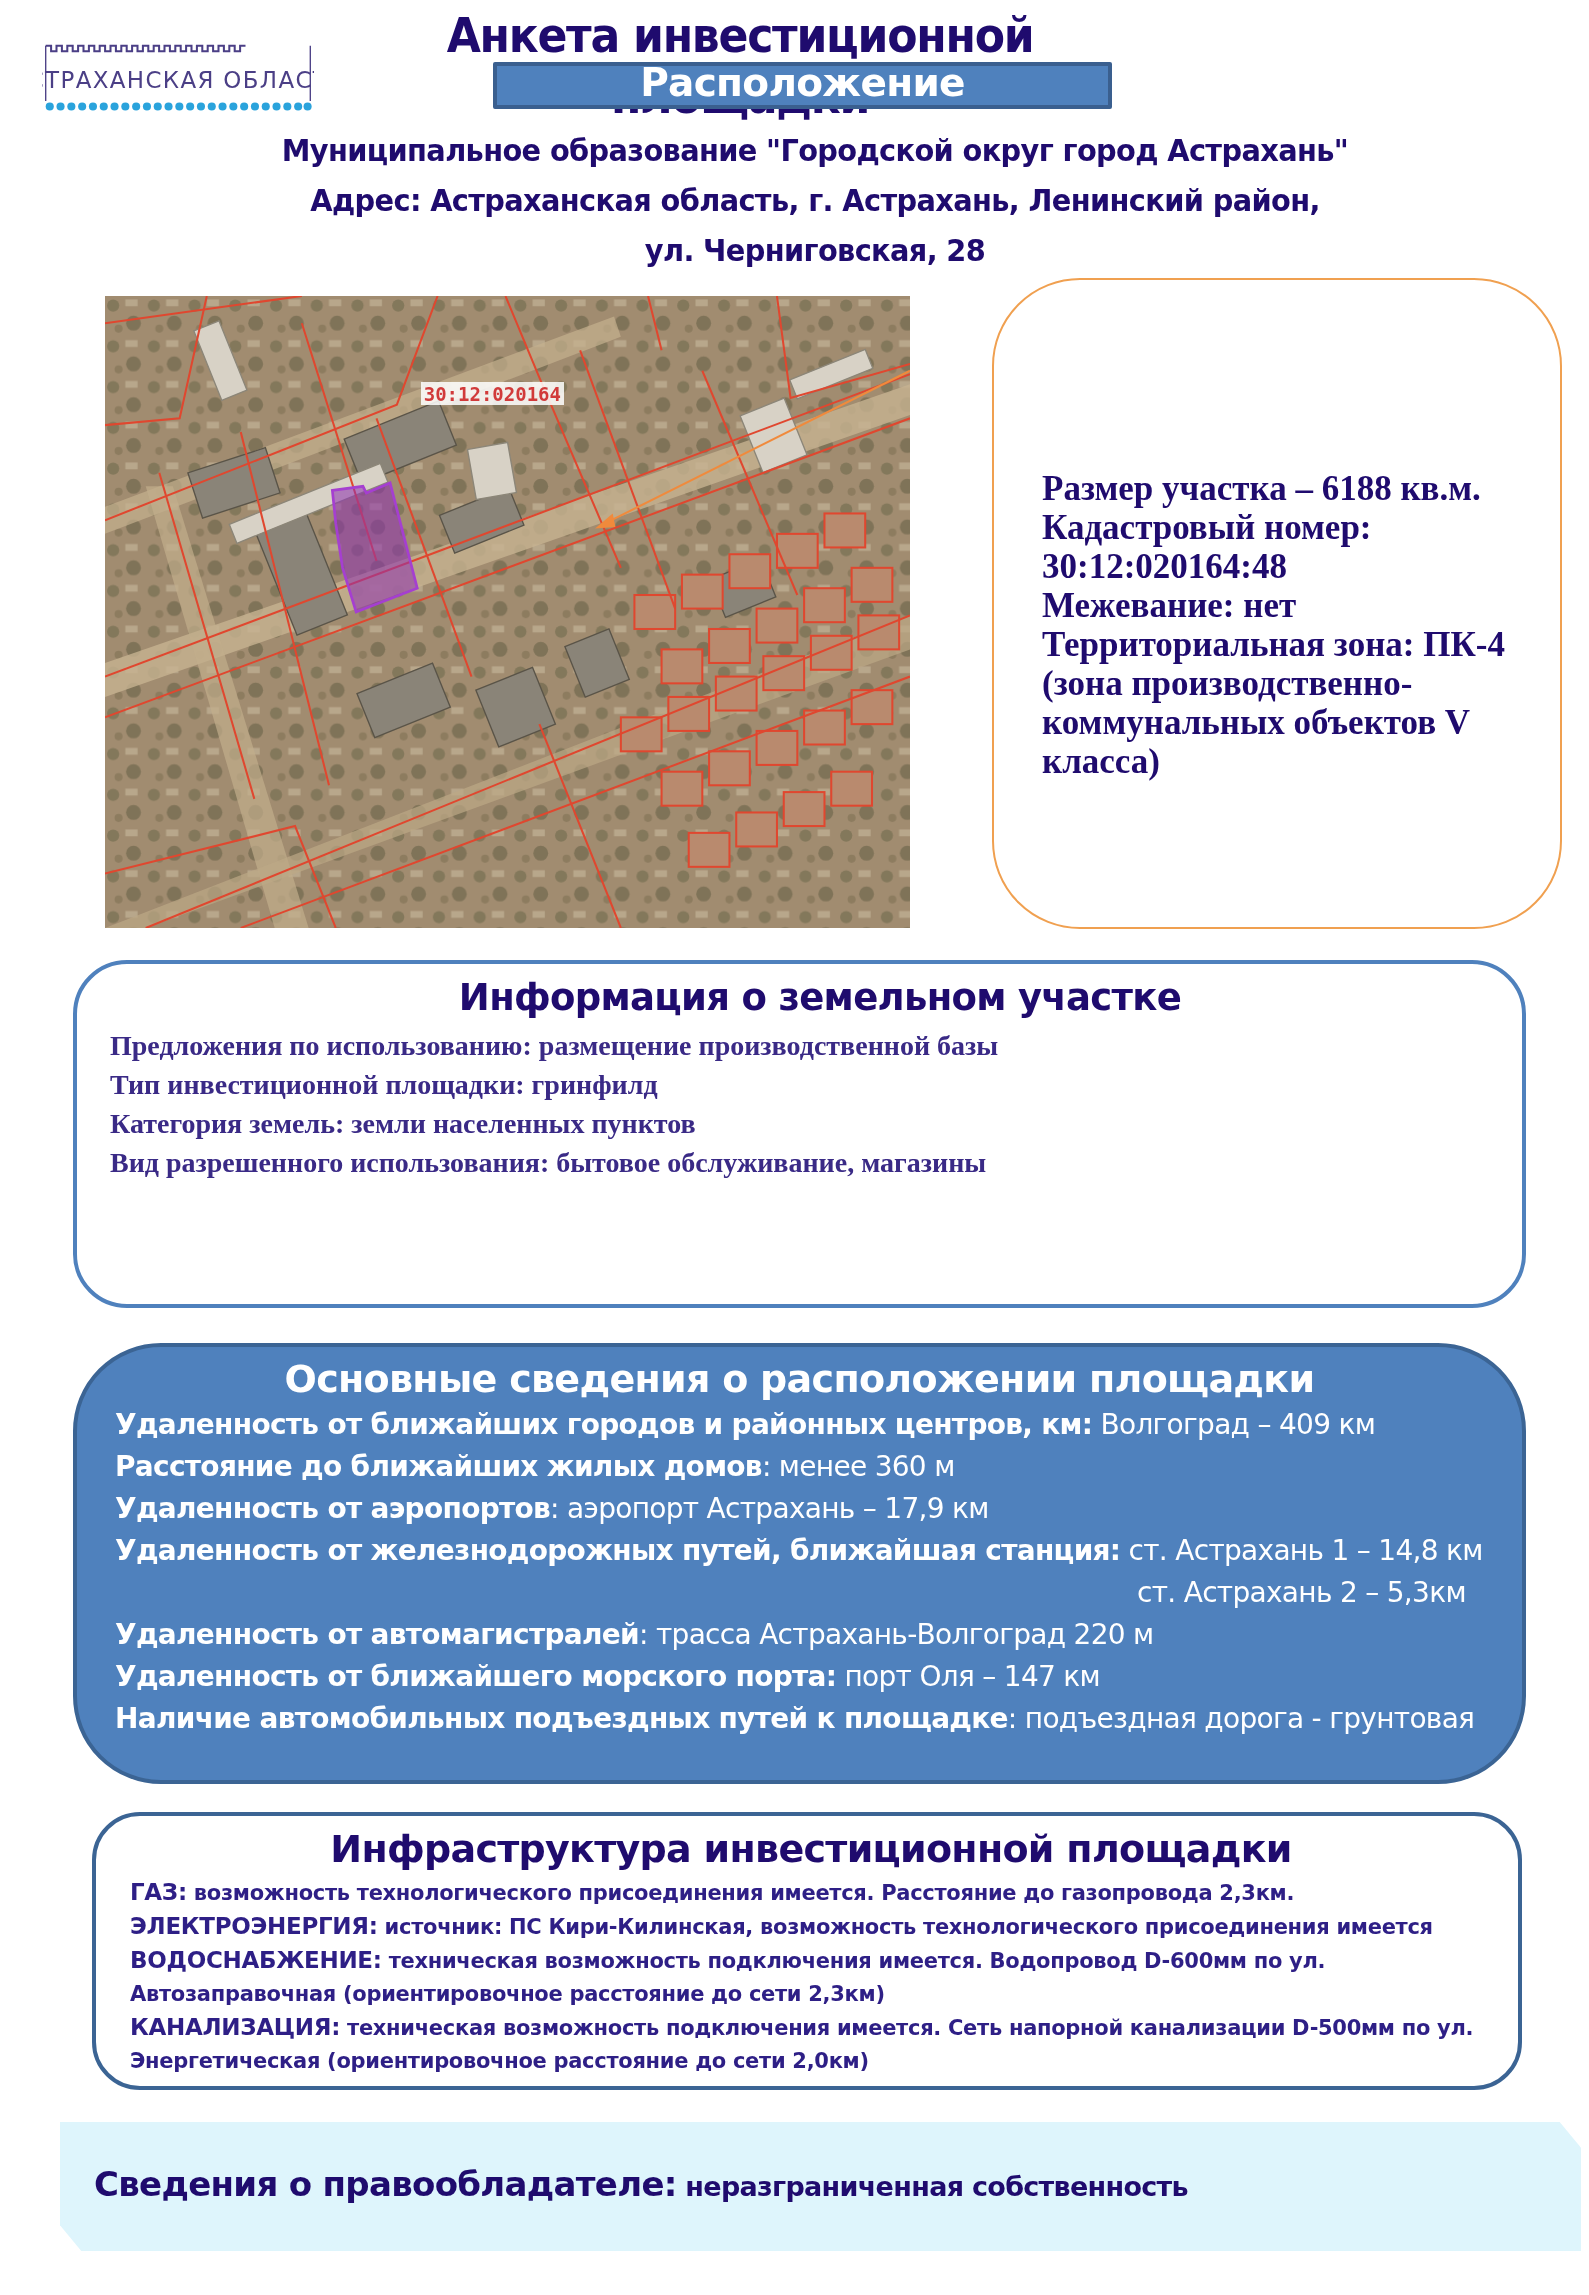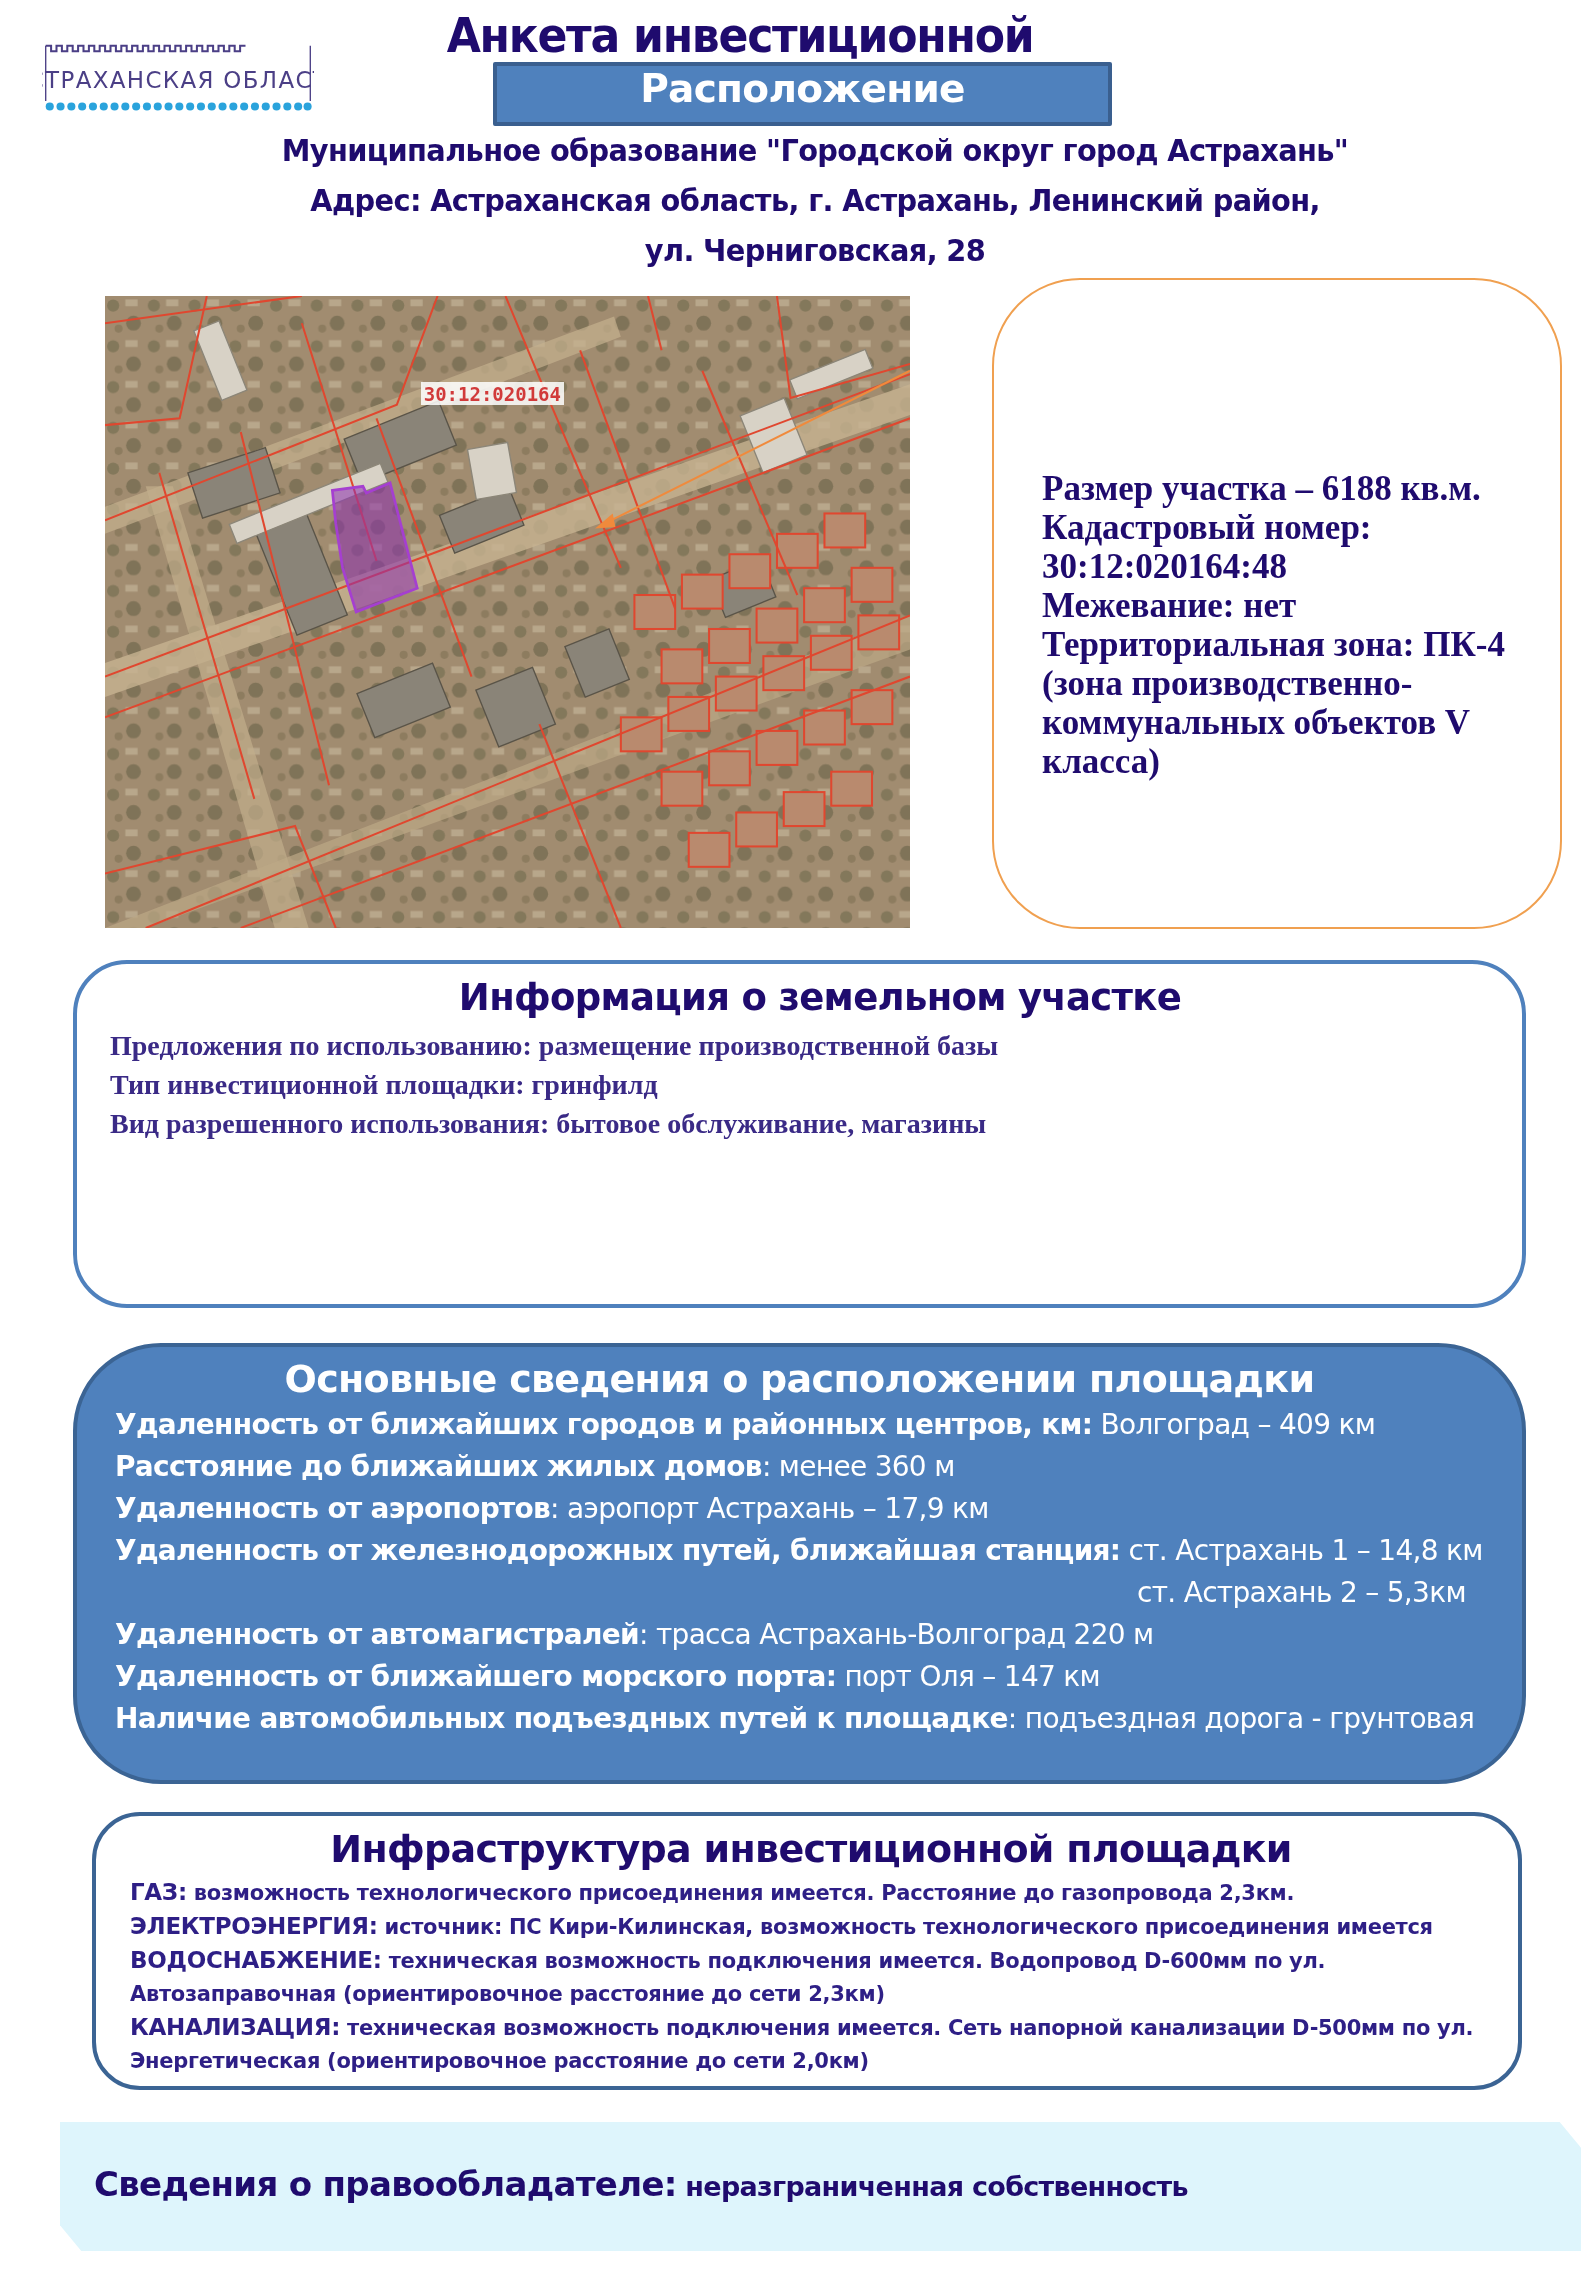--- a/index.html
+++ b/index.html
@@ -14,23 +14,23 @@
   #logo svg { width: 100%; height: 100%; display: block; }
 
   
   #title {
     left: 285px; top: 5.4px; width: 910px; text-align: center;
     font-family: "DejaVu Sans", sans-serif; font-weight: bold; font-size: 48px;
     letter-spacing: -1.4px; color: #1f0b6e; line-height: 61px;
     transform: scaleX(0.92); transform-origin: center;
   }
   #section-banner {
-    left: 493px; top: 62px; width: 619px; height: 64px; background: #4f81bd;
+    left: 493px; top: 62px; width: 619px; height: 47px; background: #4f81bd;
     border: 4.1px solid #3a5f8f; box-sizing: border-box; border-radius: 2px;
-    display: flex; align-items: flex-start; justify-content: center;
+    display: flex; align-items: flex-end; justify-content: center;
   }
   #section-banner span {
     color: #fff; font-family: "DejaVu Sans", sans-serif; font-weight: bold; font-size: 39px;
     letter-spacing: -0.7px;
   }
   .sub-line {
     left: 204px; width: 1222px; text-align: center; font-family: "DejaVu Sans", sans-serif;
     font-weight: bold; font-size: 31px; color: #1f0b6e; letter-spacing: -0.7px;
     transform: scaleX(0.93); transform-origin: center;
   }
@@ -269,20 +269,21 @@
   <div>(зона производственно-</div>
   <div>коммунальных объектов V</div>
   <div>класса)</div>
 </div>
 
 <div id="land-box" class="abs"></div>
 <div id="land-title" class="abs">Информация о земельном участке</div>
 <div id="land-list" class="abs">
   <div class="row">Предложения по использованию: размещение производственной базы</div>
   <div class="row">Тип инвестиционной площадки: гринфилд</div>
+  <div class="row">Категория земель: земли населенных пунктов</div>
   <div class="row">Вид разрешенного использования: бытовое обслуживание, магазины</div>
 </div>
 
 <div id="loc-box" class="abs"></div>
 <div id="loc-title" class="abs">Основные сведения о расположении площадки</div>
 <div id="loc-list" class="abs">
   <div class="row"><b>Удаленность от ближайших городов и районных центров, км:</b><span> Волгоград – 409 км</span></div>
   <div class="row"><b>Расстояние до ближайших жилых домов</b><span>: менее 360 м</span></div>
   <div class="row"><b>Удаленность от аэропортов</b><span>: аэропорт Астрахань – 17,9 км</span></div>
   <div class="row"><b>Удаленность от железнодорожных путей, ближайшая станция:</b><span> ст. Астрахань 1 – 14,8 км</span></div>

